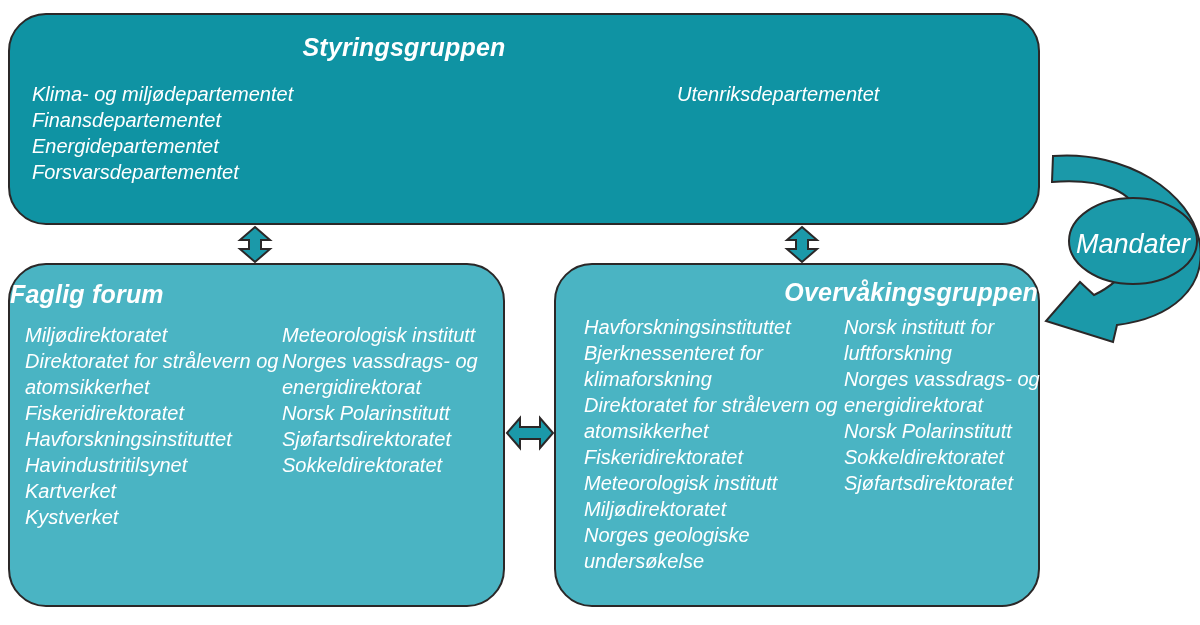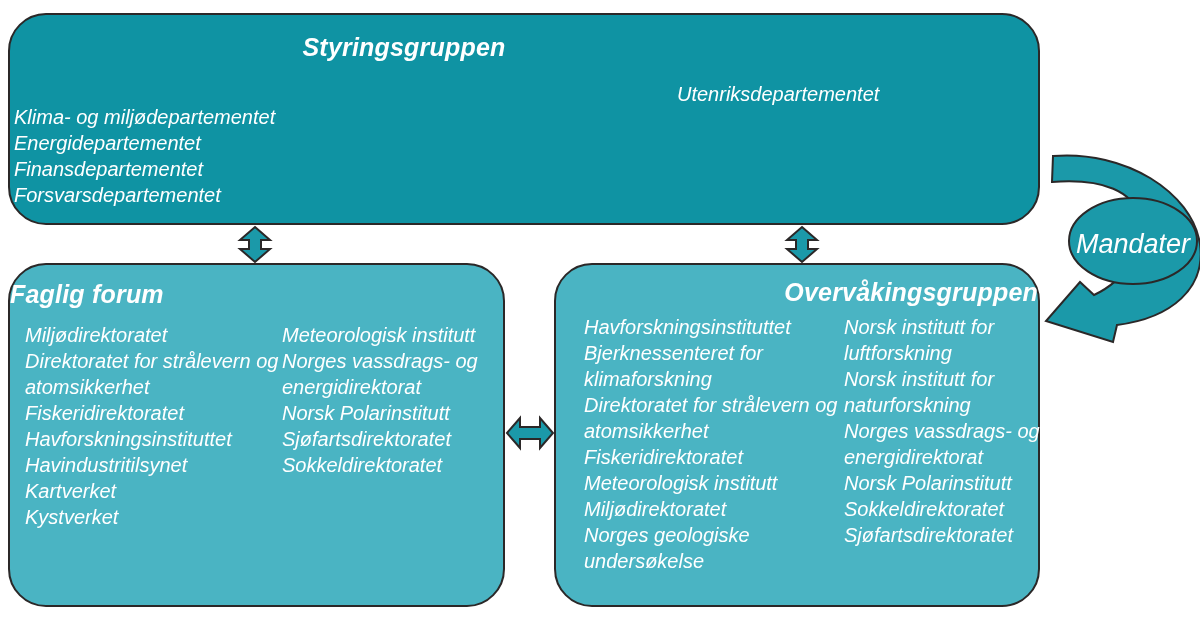--- a/index.html
+++ b/index.html
@@ -33,24 +33,24 @@
     font-size:27px;color:var(--text,#fff);
   }
 </style>
 </head>
 <body>
 
 <div class="canvas">
 
   <div class="box box-steering">
     <div class="box-title">Styringsgruppen</div>
-    <div class="col" style="left:4px;top:66px;width:315px;margin-top:23px;">
+    <div class="col" style="left:22px;top:66px;width:315px;">
         <div class="org-item">Klima- og miljødepartementet</div>
+        <div class="org-item">Finansdepartementet</div>
         <div class="org-item">Energidepartementet</div>
-        <div class="org-item">Finansdepartementet</div>
         <div class="org-item">Forsvarsdepartementet</div>
       </div>
     <div class="col" style="left:667px;top:66px;width:345px;">
         <div class="org-item">Utenriksdepartementet</div>
       </div>
   </div>
 
   <div class="box box-forum">
     <div class="box-title">Faglig forum</div>
     <div class="col" style="left:15px;top:57px;width:262px;">
@@ -77,21 +77,20 @@
         <div class="org-item">Havforskningsinstituttet</div>
         <div class="org-item">Bjerknessenteret for klimaforskning</div>
         <div class="org-item">Direktoratet for strålevern og atomsikkerhet</div>
         <div class="org-item">Fiskeridirektoratet</div>
         <div class="org-item">Meteorologisk institutt</div>
         <div class="org-item">Miljødirektoratet</div>
         <div class="org-item">Norges geologiske undersøkelse</div>
       </div>
     <div class="col" style="left:288px;top:49px;width:208px;">
         <div class="org-item">Norsk institutt for luftforskning</div>
-        <div class="org-item">Norsk institutt for naturforskning</div>
         <div class="org-item">Norges vassdrags- og energidirektorat</div>
         <div class="org-item">Norsk Polarinstitutt</div>
         <div class="org-item">Sokkeldirektoratet</div>
         <div class="org-item">Sjøfartsdirektoratet</div>
       </div>
   </div>
 
   <svg class="arrows-svg" viewBox="0 0 1200 625">
 
     <polygon class="shape fill-arrow" points="255,227 270,240 261,240 261,249 270,249 255,262 240,249 249,249 249,240 240,240"></polygon>

